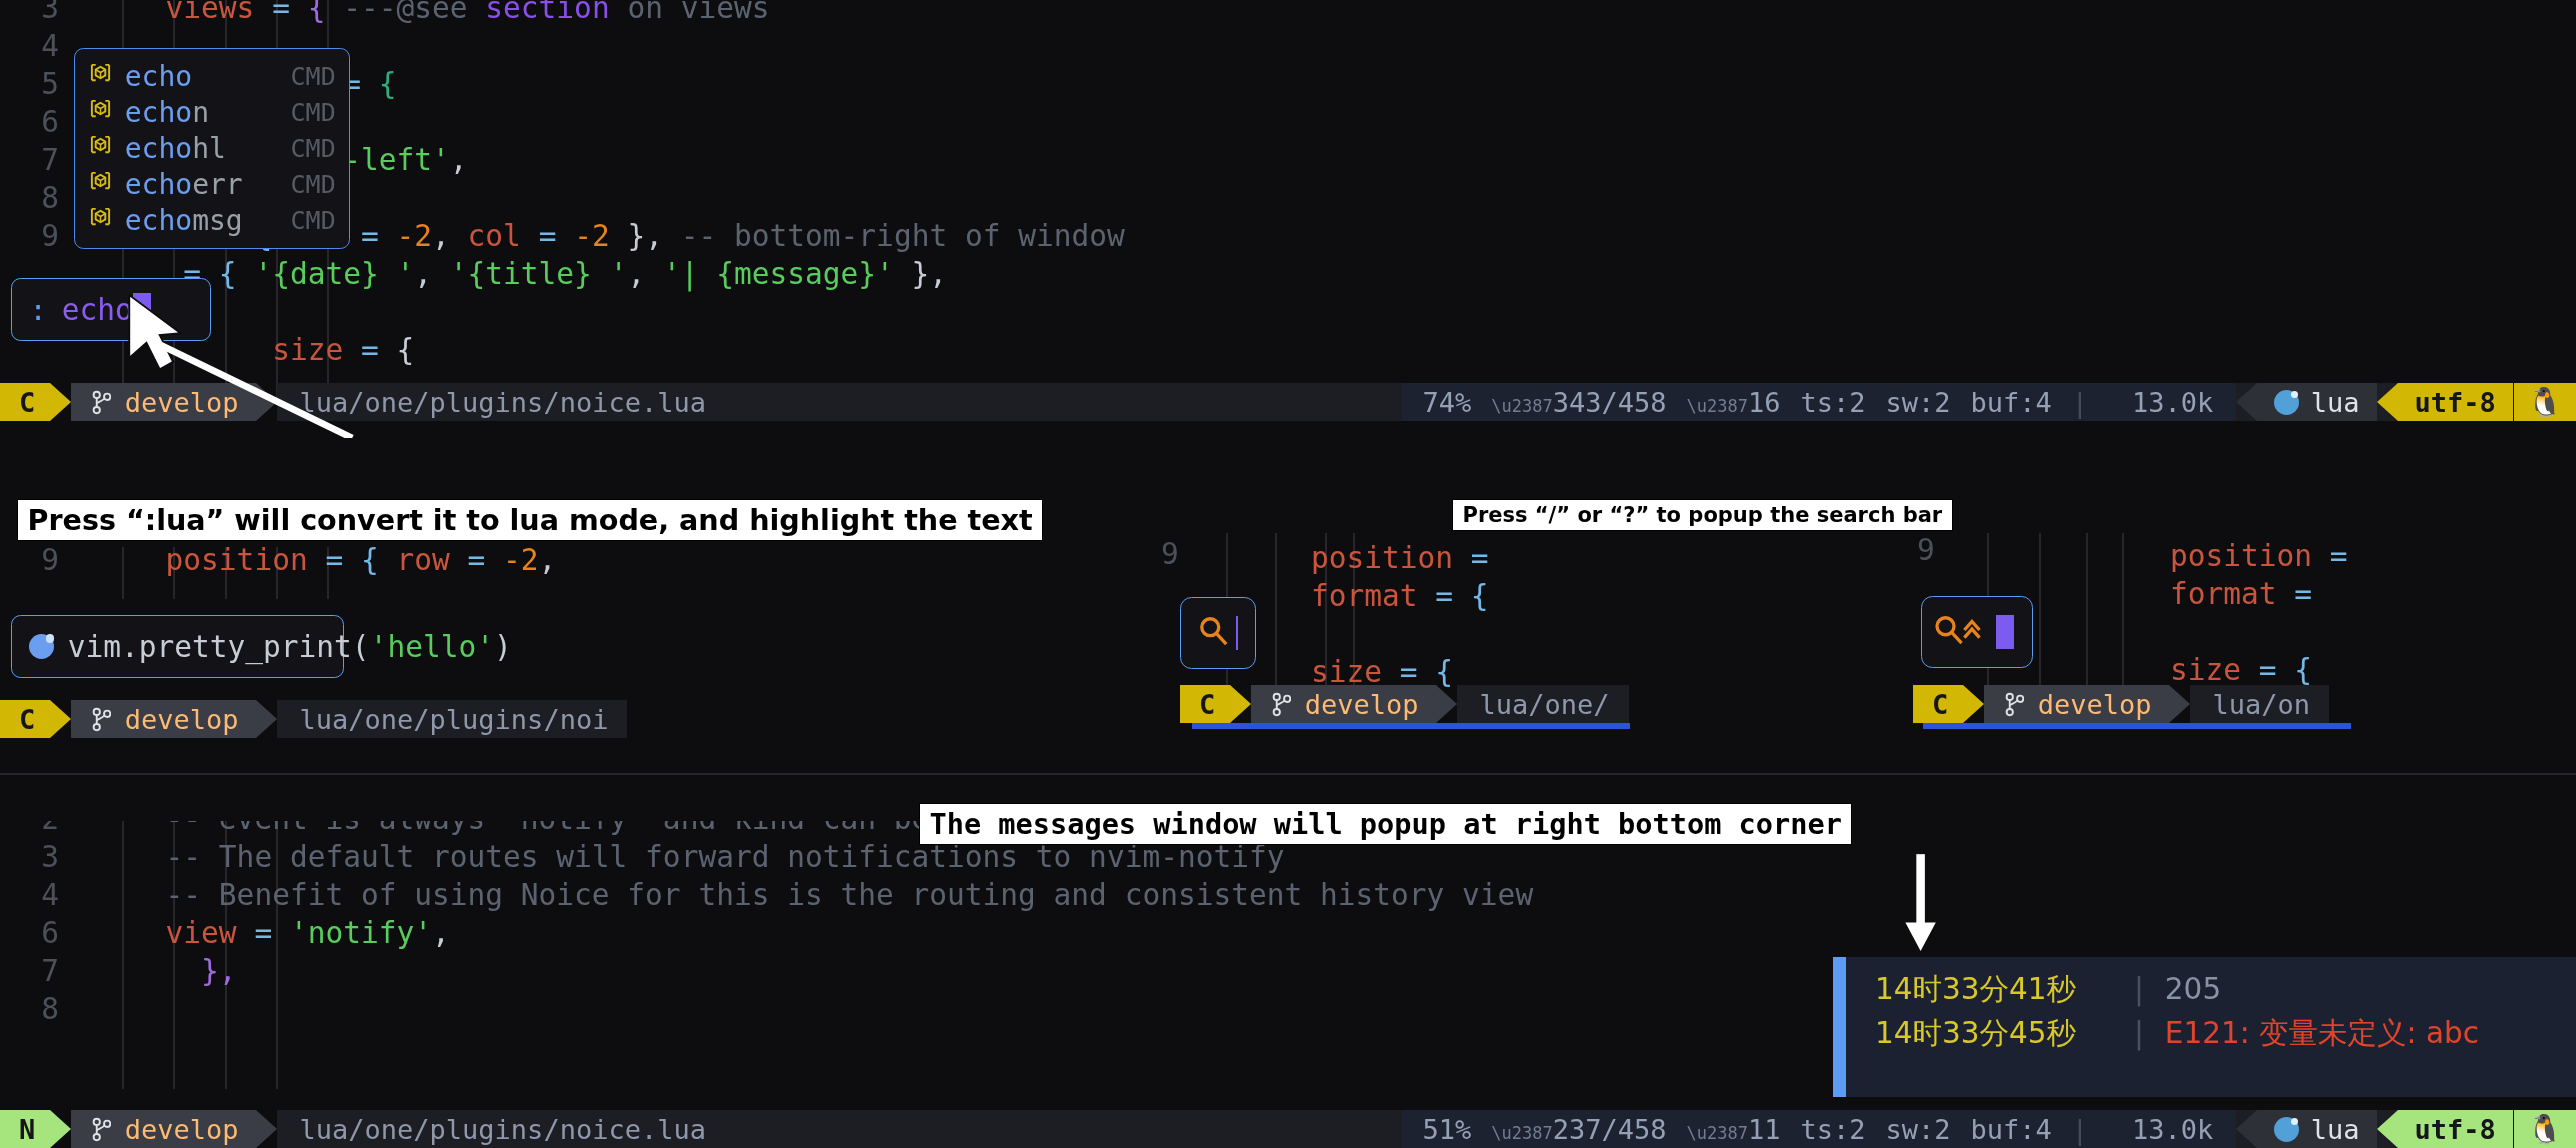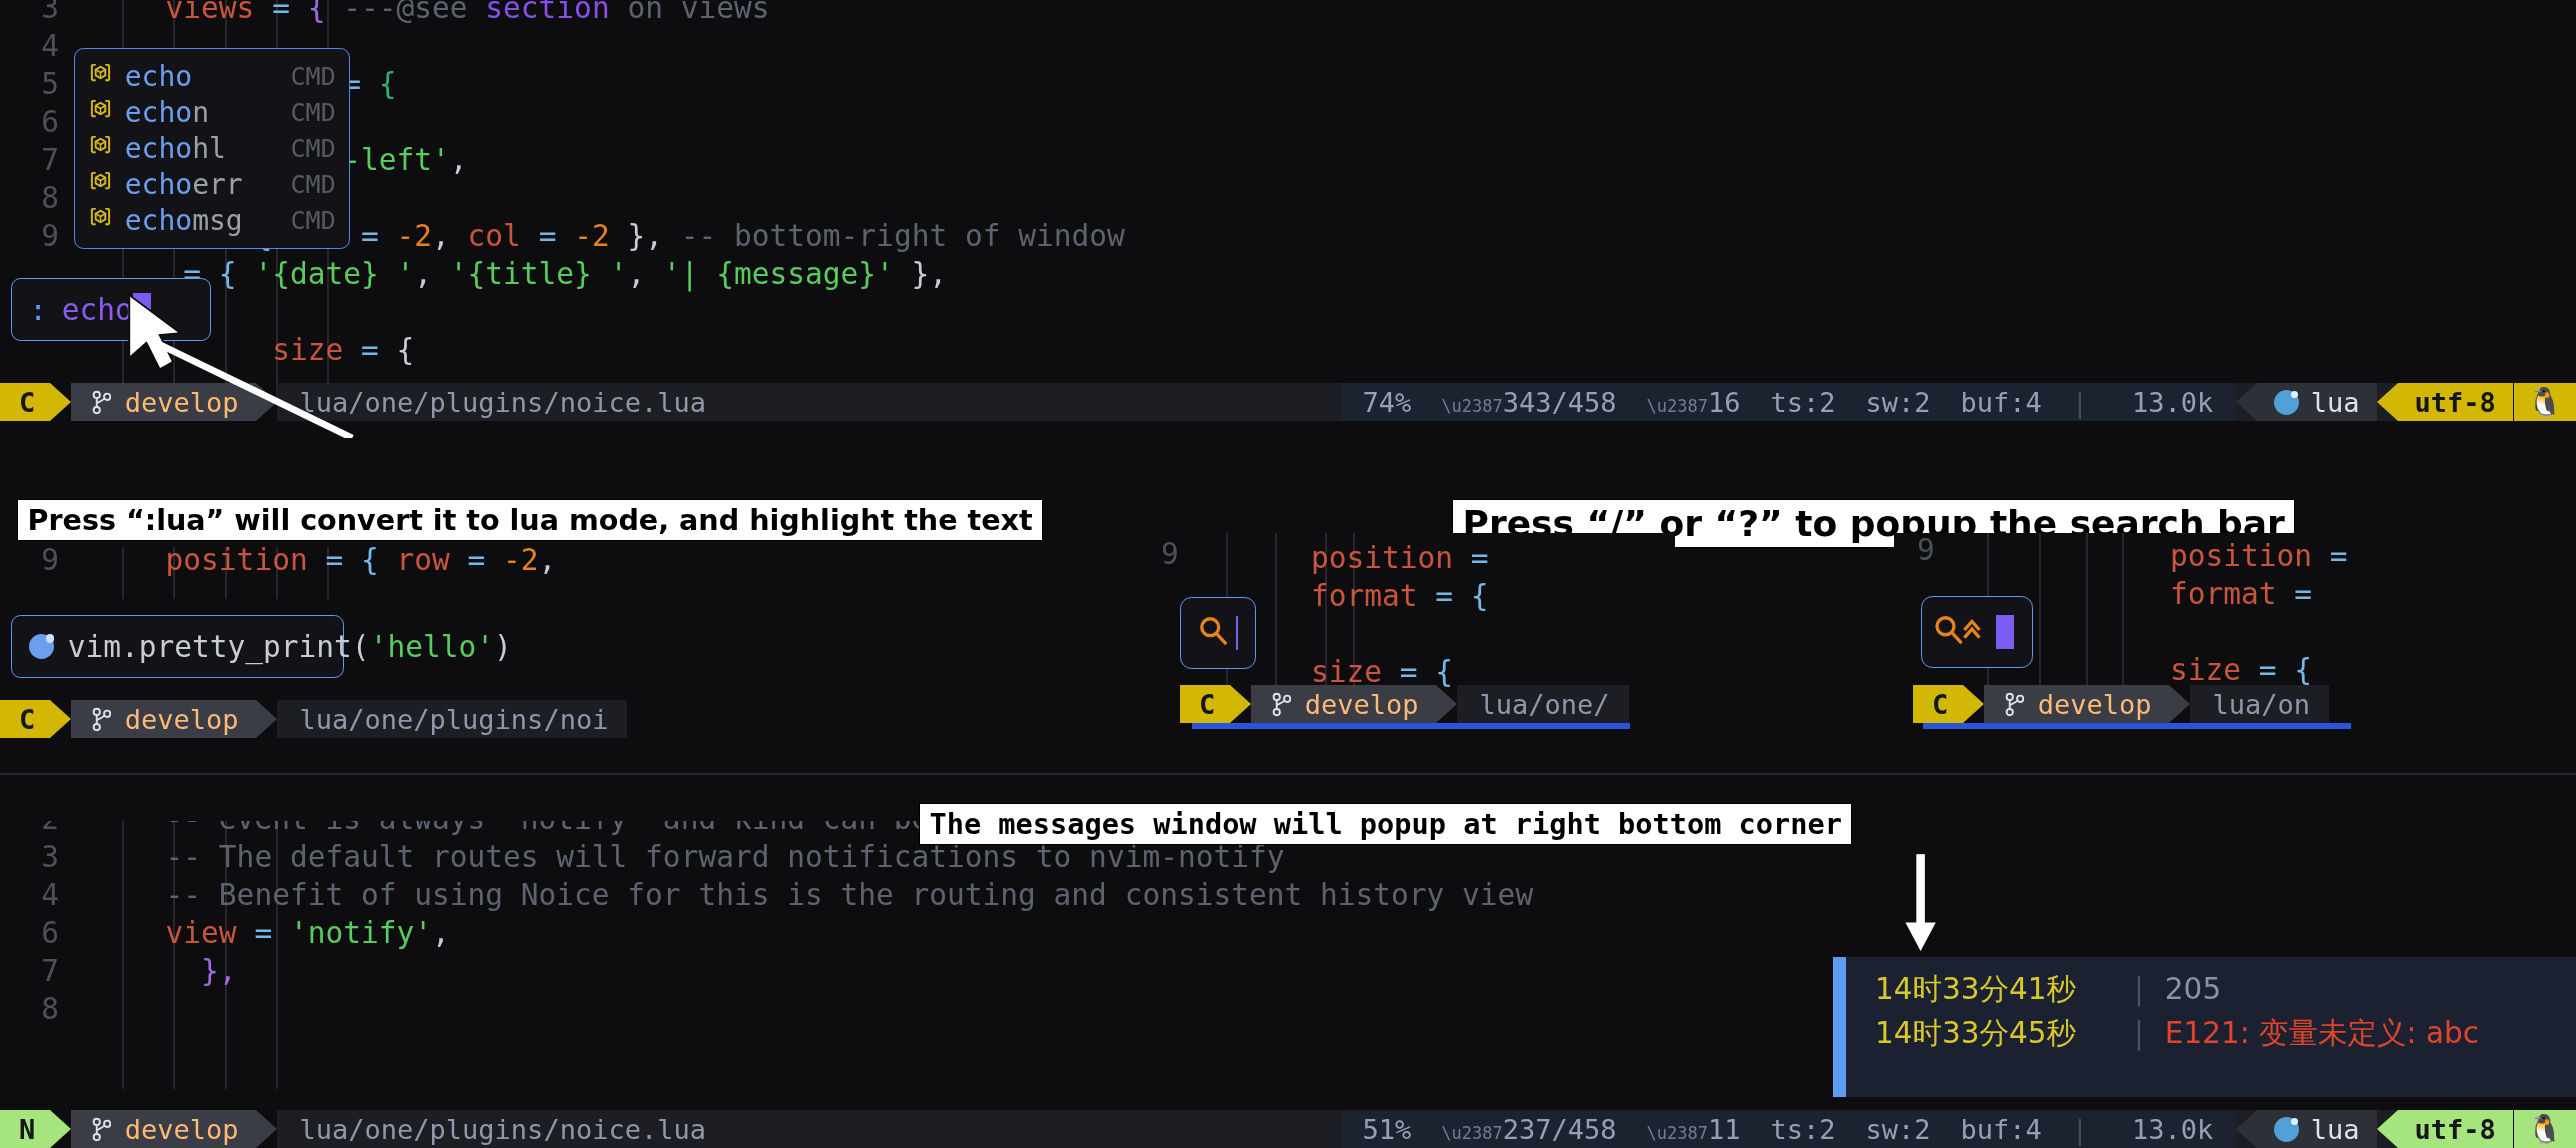--- a/index.html
+++ b/index.html
@@ -71,21 +71,21 @@
                padding:0 17px 0 21px; gap:13.3px; }
   .sl-arrow2 { width:0; height:0; border-top:19px solid transparent;
                border-bottom:19px solid transparent; border-left:21px solid #3a3d45; }
   .sl-file { background:#1c1e24; color:#8f98ab; display:flex; align-items:center;
              padding:0 19px 0 23px; }
   .sl-fill { background:#1c1e24; flex:1; }
 
   .sl-right { position:absolute; right:0; height:38px; display:flex; align-items:stretch;
               font-size:27px; }
   .sl-stats { background:#1c2230; color:#96a0b4; display:flex; align-items:center;
-              padding:0 21px; gap:30px; }
+              padding:0 21px; gap:20px; }
   .sl-sep { color:#444c5c; }
   .sl-size { background:#1c2230; color:#96a0b4; display:flex; align-items:center; padding:0 23px; }
   .sl-arrow-l { width:0; height:0; border-top:19px solid transparent;
                 border-bottom:19px solid transparent; border-right:21px solid #2d3036; }
   .sl-lang { background:#2d3036; color:#dfe2e7; display:flex; align-items:center;
              padding:0 17px; gap:11.4px; }
   .sl-arrow-l2 { width:0; height:0; border-top:19px solid transparent;
                  border-bottom:19px solid transparent; border-right:21px solid #d2b705; }
   .sl-arrow-l2.normal { border-right-color:#a6e47e; }
   .sl-enc { background:#d2b705; color:#15161a; font-weight:bold; display:flex;
@@ -254,21 +254,21 @@
   </div>
 
   <svg class="arrow-svg" style="left:114px; top:276px; width:324px; height:162px;" viewBox="0 0 340 170" width="324" height="162">
     <polygon points="16,20 16,86 34,70 48,98 62,90 48,62 70,60" fill="#ffffff" stroke="#0d0d0f" stroke-width="2"></polygon>
     <line x1="44" y1="70" x2="250" y2="170" stroke="#ffffff" stroke-width="7"></line>
   </svg>
 
 
   <div class="callout" style="left:17px; top:499px; font-size:28.6px;">Press “:lua” will convert it to lua mode, and highlight the text</div>
 
-  <div class="callout" style="left:1452px; top:499px; font-size:36px;">Press “/” or “?” to popup the search bar</div>
+  <div class="callout" style="left:1452px; top:499px; font-size:21px;">Press “/” or “?” to popup the search bar</div>
 
   <div class="panel" style="left:0; top:547px; width:685px; height:219px; background:#0d0d0f;">
     <div class="indent-guides">
       <div class="ig" style="left:122px; height:52px;"></div>
       <div class="ig" style="left:173px; height:52px;"></div>
       <div class="ig" style="left:225px; height:52px;"></div>
       <div class="ig" style="left:276px; height:52px;"></div>
       <div class="ig" style="left:327px; height:52px;"></div>
     </div>
     <div id="mid-left-lines" style="position:absolute;left:0;top:-5.7px;">

